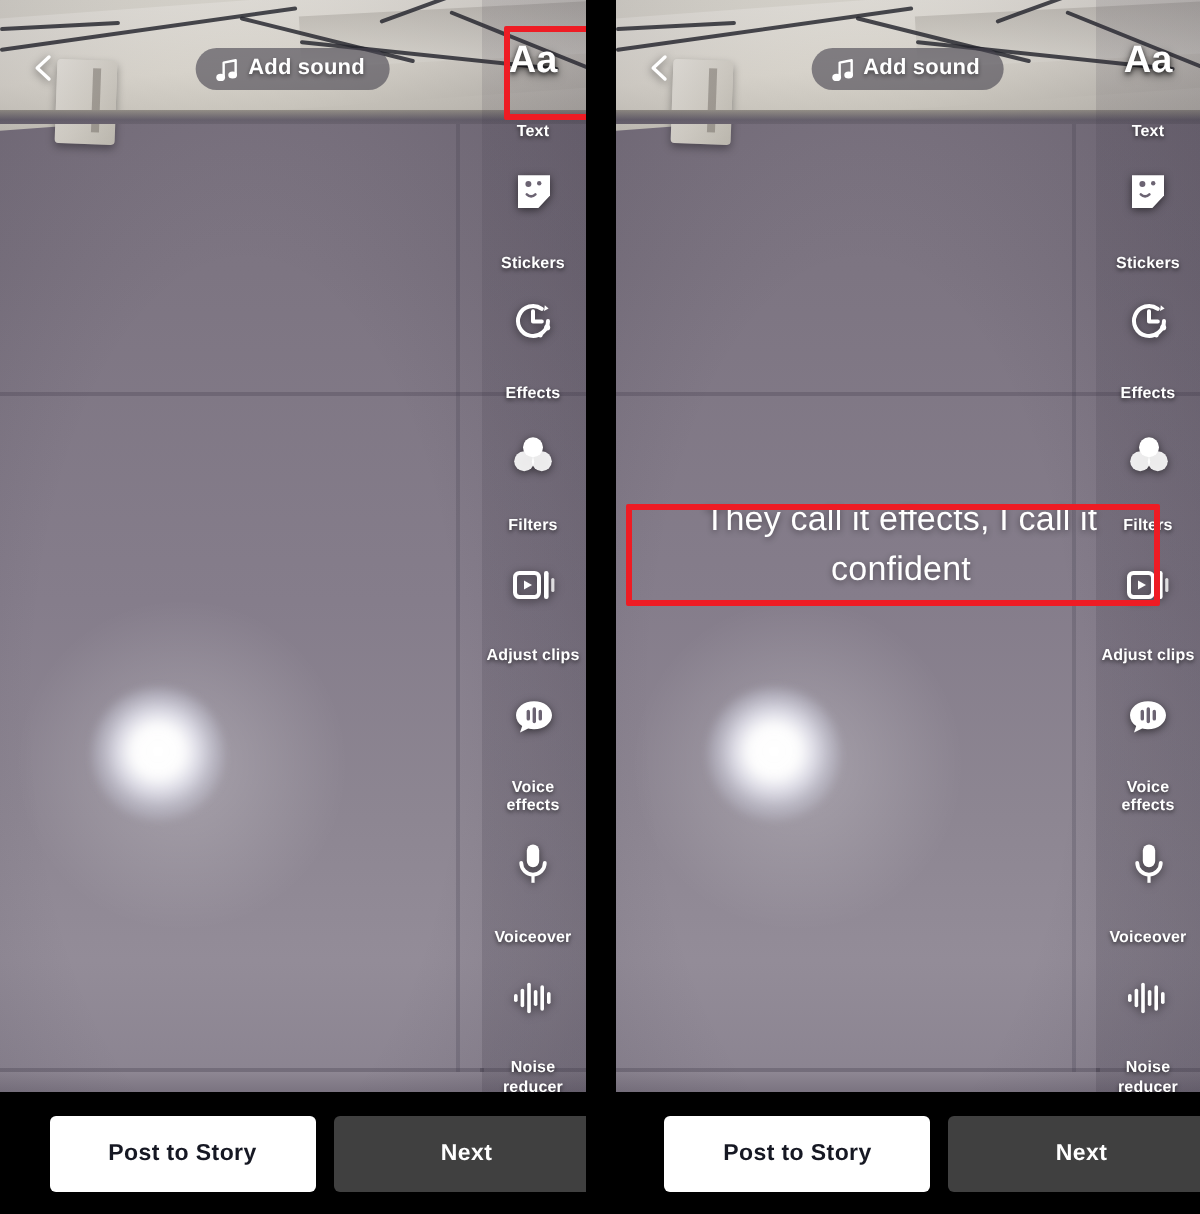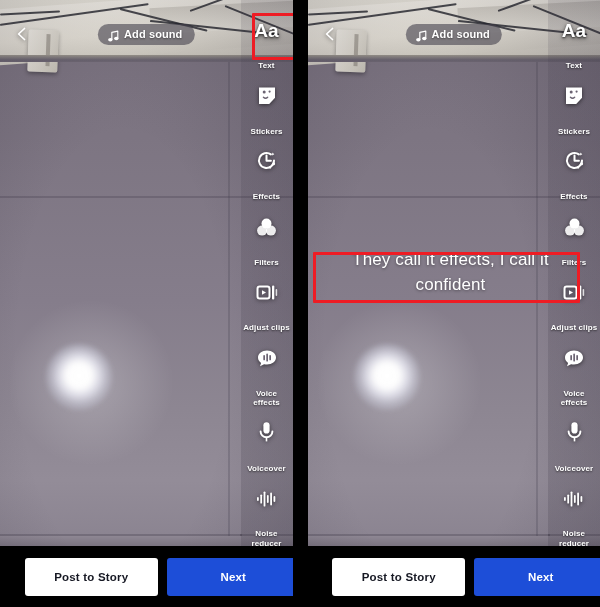--- a/index.html
+++ b/index.html
@@ -145,21 +145,21 @@
     position:absolute;left:0;bottom:0;width:100%;height:61px;
     background:#000;display:flex;align-items:center;
     justify-content:center;gap:9px;padding-left:16px;
   }
   .btn{
     width:133px;height:38px;border-radius:3px;
     display:flex;align-items:center;justify-content:center;
     font-size:11.5px;font-weight:bold;letter-spacing:.2px;cursor:pointer;
   }
   .btn.secondary{background:#fff;color:#161823;}
-  .btn.primary{background:#1d4ed8;color:#fff;}
+  .btn.primary{background:#404040;color:#fff;}
 
   
   .annot{
     position:absolute;border:3px solid #ee1c24;border-radius:1px;
     box-sizing:border-box;pointer-events:none;z-index:40;
   }
   #annot-text-tool{left:252px;top:13px;width:44px;height:47px;}
   #annot-caption{left:313px;top:252px;width:267px;height:51px;}
 </style>
 </head>

